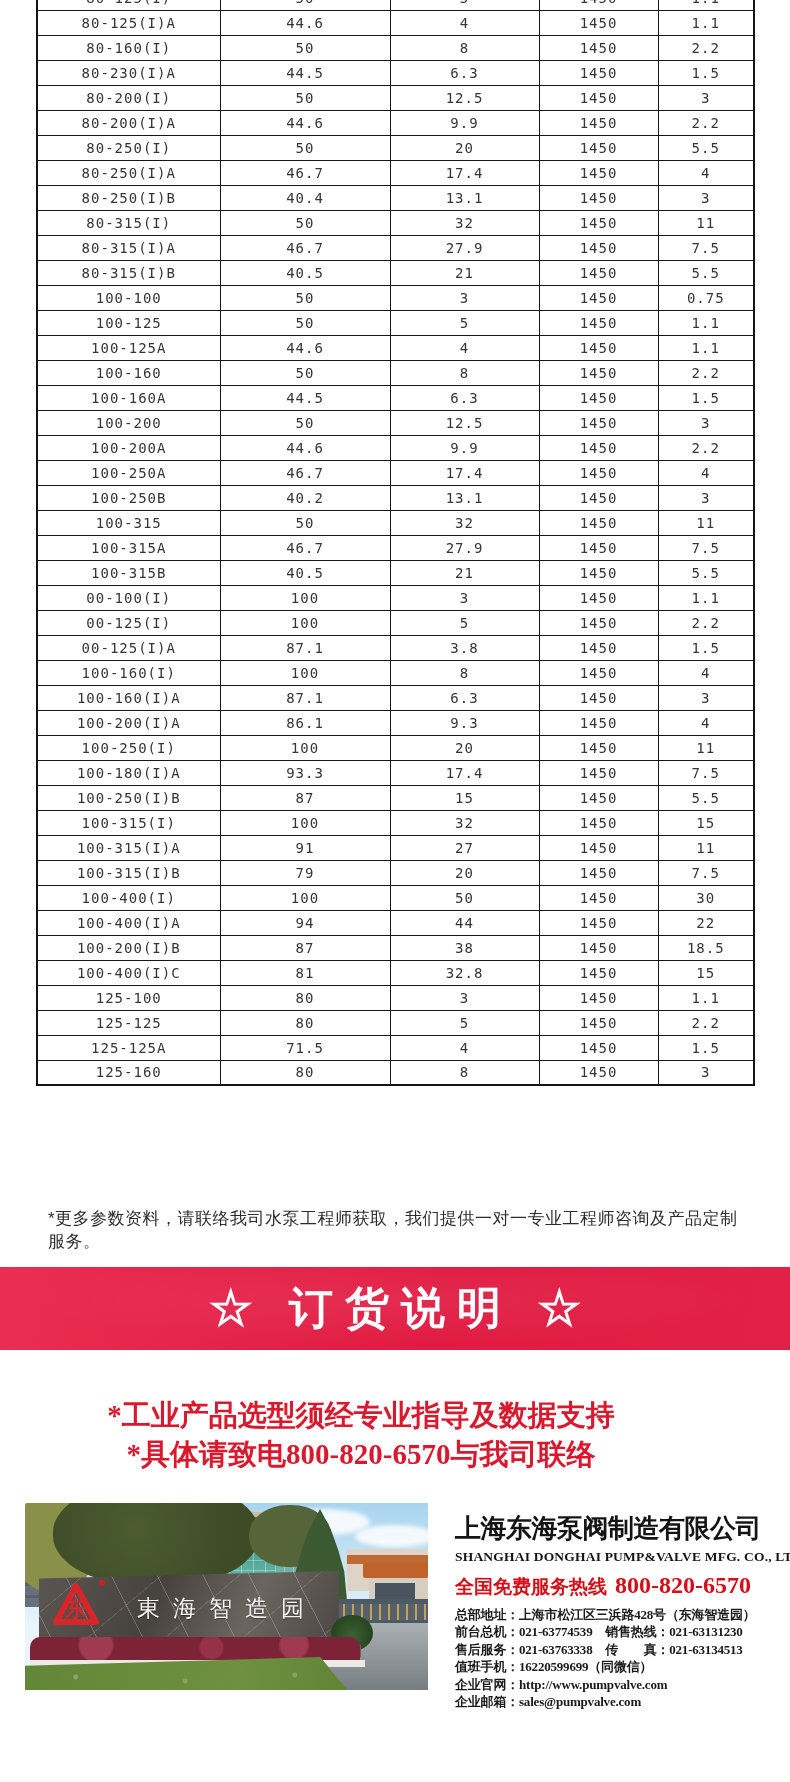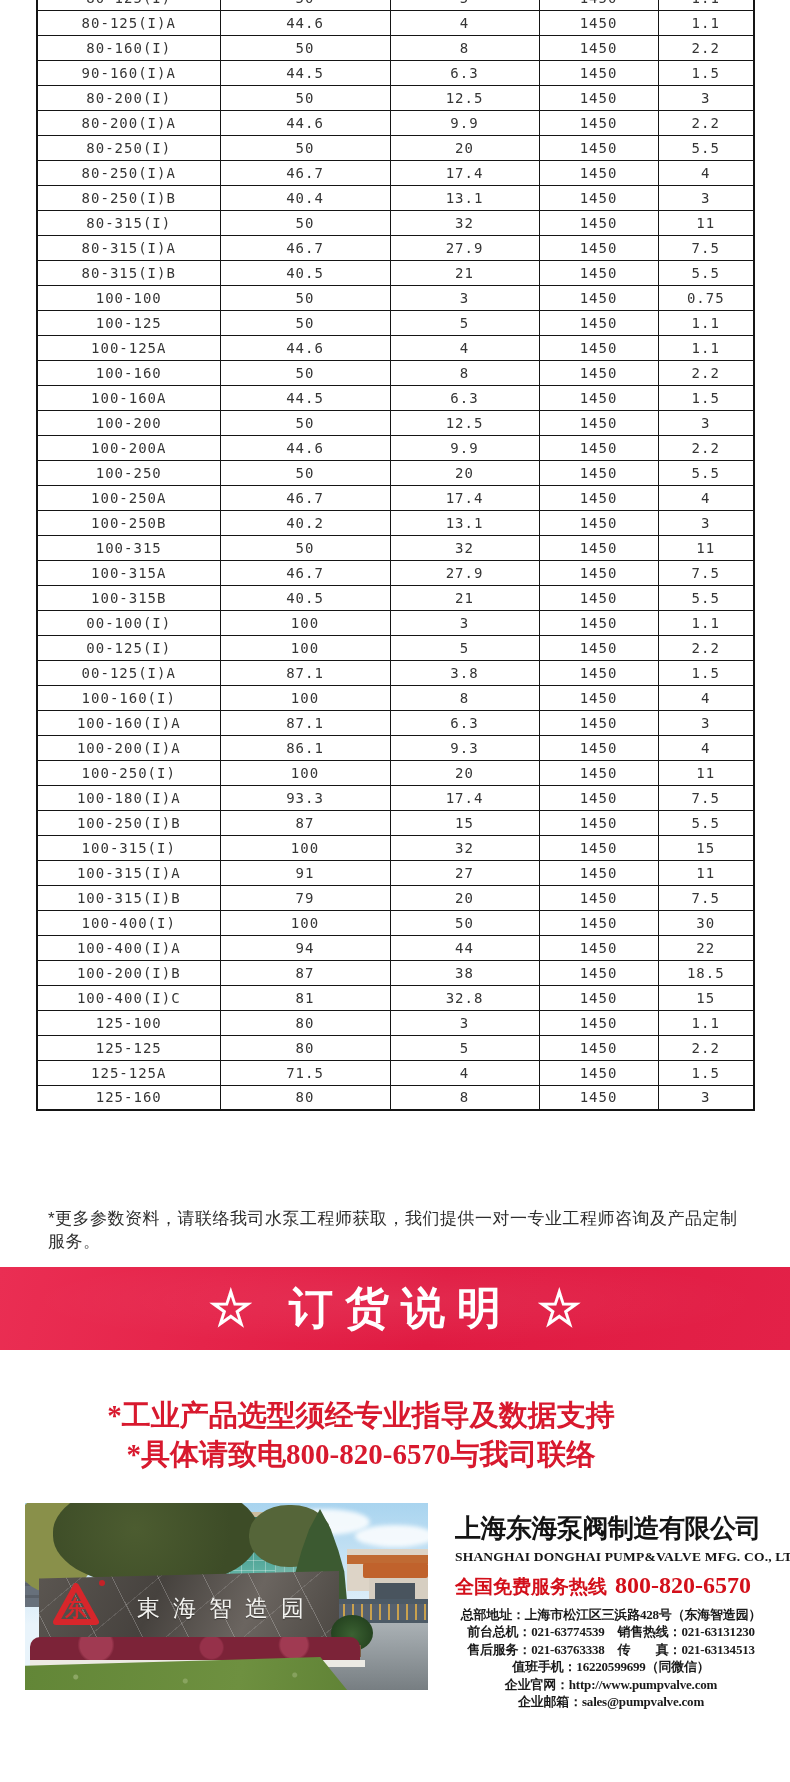--- a/index.html
+++ b/index.html
@@ -59,21 +59,21 @@
     margin-top:3px; font-family:"Liberation Serif", serif; font-weight:bold;
     font-size:13.5px; color:#141414; white-space:nowrap; letter-spacing:0.2px;
   }
   .hotline { margin-top:7px; color:#d30f1a; font-weight:bold; white-space:nowrap; }
   .hotline-label { font-size:19px; }
   .hotline-number { font-family:Liberation Serif, serif; font-size:24px; margin-left:8px; }
   .contact-list {
     margin-top:6px; font-family:"Liberation Serif", serif; font-weight:bold;
     font-size:13px; color:#1a1a1a;
   }
-  .contact-line { line-height:17.4px; white-space:nowrap; letter-spacing:-0.2px;text-align:center; }
+  .contact-line { line-height:17.4px; white-space:nowrap; letter-spacing:-0.2px; }
 
   
   .photo {
     position:absolute; left:25px; top:1503px; width:403px; height:187px;
     overflow:hidden;
     background:linear-gradient(180deg,#a9d4ef 0%,#cfe7f6 40%,#e9f4fb 65%);
   }
   .photo div { position:absolute; }
   .ph-cloud { background:#ffffff; border-radius:50%; opacity:.85; filter:blur(2px); }
   .ph-c1 { left:255px; top:6px;  width:90px; height:26px; }
@@ -188,21 +188,21 @@
         <td>1.1</td>
       </tr>
       <tr>
         <td>80-160(I)</td>
         <td>50</td>
         <td>8</td>
         <td>1450</td>
         <td>2.2</td>
       </tr>
       <tr>
-        <td>90-160(I)A</td>
+        <td>80-230(I)A</td>
         <td>44.5</td>
         <td>6.3</td>
         <td>1450</td>
         <td>1.5</td>
       </tr>
       <tr>
         <td>80-200(I)</td>
         <td>50</td>
         <td>12.5</td>
         <td>1450</td>
@@ -298,27 +298,20 @@
         <td>12.5</td>
         <td>1450</td>
         <td>3</td>
       </tr>
       <tr>
         <td>100-200A</td>
         <td>44.6</td>
         <td>9.9</td>
         <td>1450</td>
         <td>2.2</td>
-      </tr>
-      <tr>
-        <td>100-250</td>
-        <td>50</td>
-        <td>20</td>
-        <td>1450</td>
-        <td>5.5</td>
       </tr>
       <tr>
         <td>100-250A</td>
         <td>46.7</td>
         <td>17.4</td>
         <td>1450</td>
         <td>4</td>
       </tr>
       <tr>
         <td>100-250B</td>

